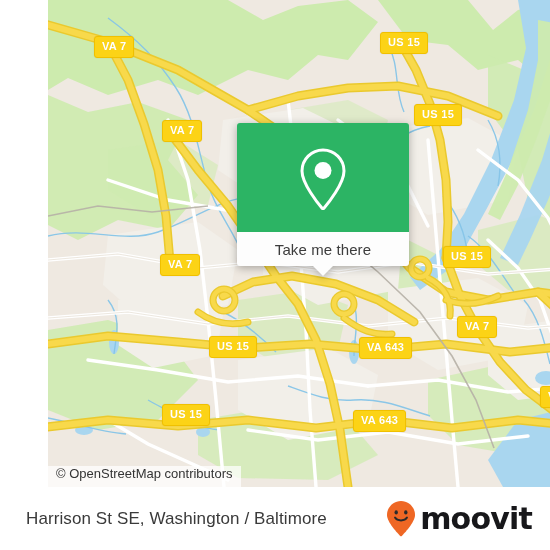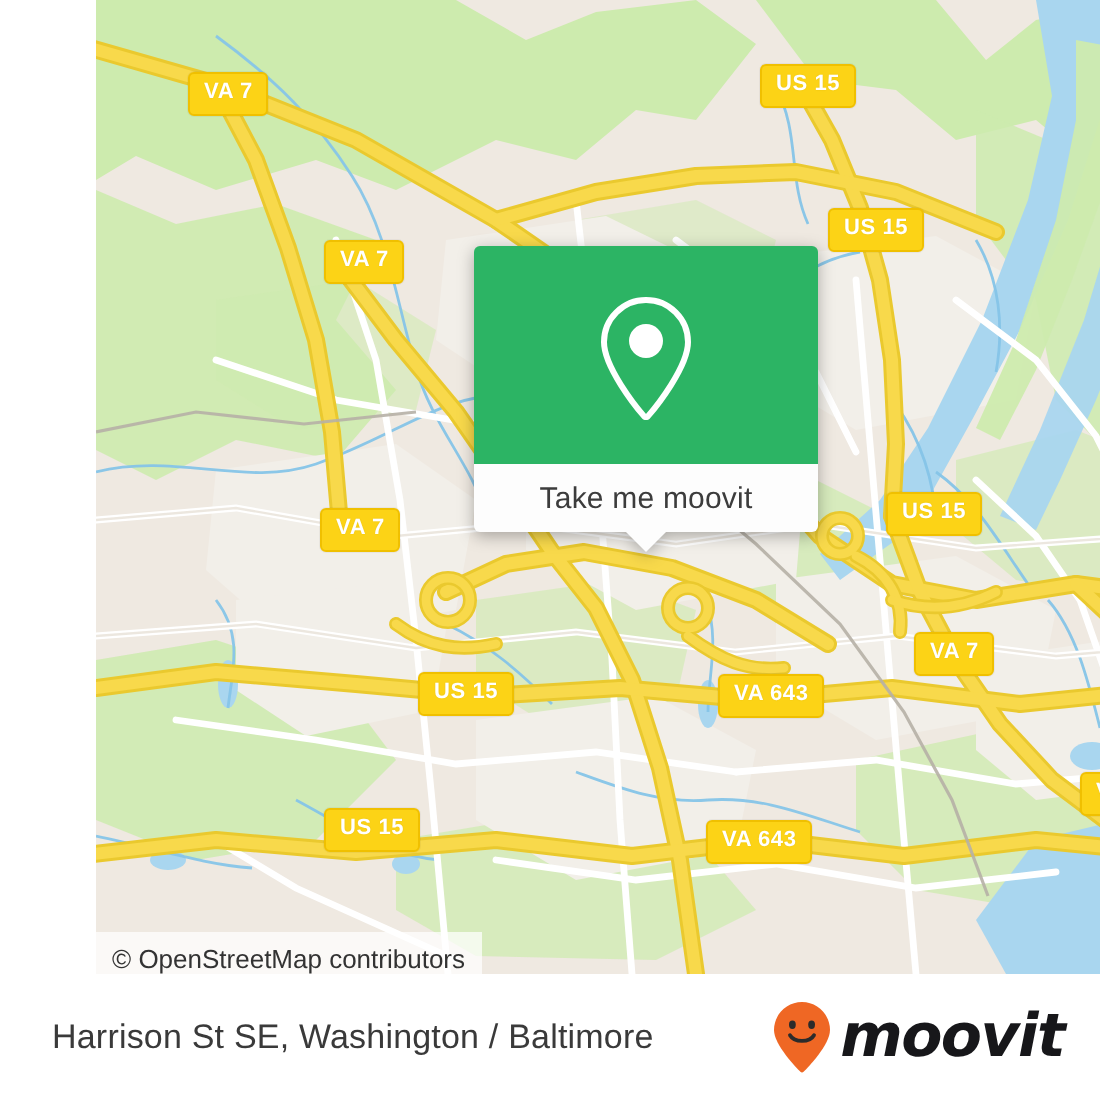--- a/index.html
+++ b/index.html
@@ -51,21 +51,21 @@
   }
 
   
   #attribution {
     position: absolute;
     left: 0;
     bottom: 0;
     height: 21px;
     padding: 0 8px 0 8px;
     display: flex;
-    align-items: flex-end;
+    align-items: flex-start;
     background: rgba(255,255,255,0.72);
     color: #333333;
     font-size: 13px;
     font-family: "Liberation Sans", sans-serif;
     white-space: nowrap;
   }
 
   
   #popup {
     position: absolute;
@@ -127,21 +127,20 @@
     color: #3a3a3a;
     font-size: 17px;
     font-family: "Liberation Sans", sans-serif;
     letter-spacing: 0.1px;
     white-space: nowrap;
   }
   #brand {
     display: flex;
     align-items: center;
     gap: 4px;
-    font-style: italic;
   }
   #brand-wordmark {
     color: #17171a;
     font-size: 30px;
     font-weight: bold;
     font-family: "DejaVu Sans", sans-serif;
     letter-spacing: -0.8px;
     line-height: 1;
   }
 </style>
@@ -328,21 +327,21 @@
     <div class="shield" style="left:305px; top:410px;">VA 643</div>
 
     <div id="popup">
       <div id="popup-head">
         <svg width="52" height="64" viewBox="0 0 52 64">
           <path d="M26 4 C14.4 4 5 13.4 5 25 C5 37.5 21 57.5 25.1 62.2 C25.6 62.7 26.4 62.7 26.9 62.2 C31 57.5 47 37.5 47 25 C47 13.4 37.6 4 26 4 Z" fill="none" stroke="#ffffff" stroke-width="3"></path>
           <circle cx="26" cy="24.5" r="8.5" fill="#ffffff"></circle>
         </svg>
       </div>
       <div id="popup-foot">
-        <span id="popup-foot-label">Take me moovit</span>
+        <span id="popup-foot-label">Take me there</span>
         <div id="popup-tail"></div>
       </div>
     </div>
 
     <div id="attribution">
       <span>© OpenStreetMap contributors</span>
     </div>
   </div>
 
   <div id="footer">

